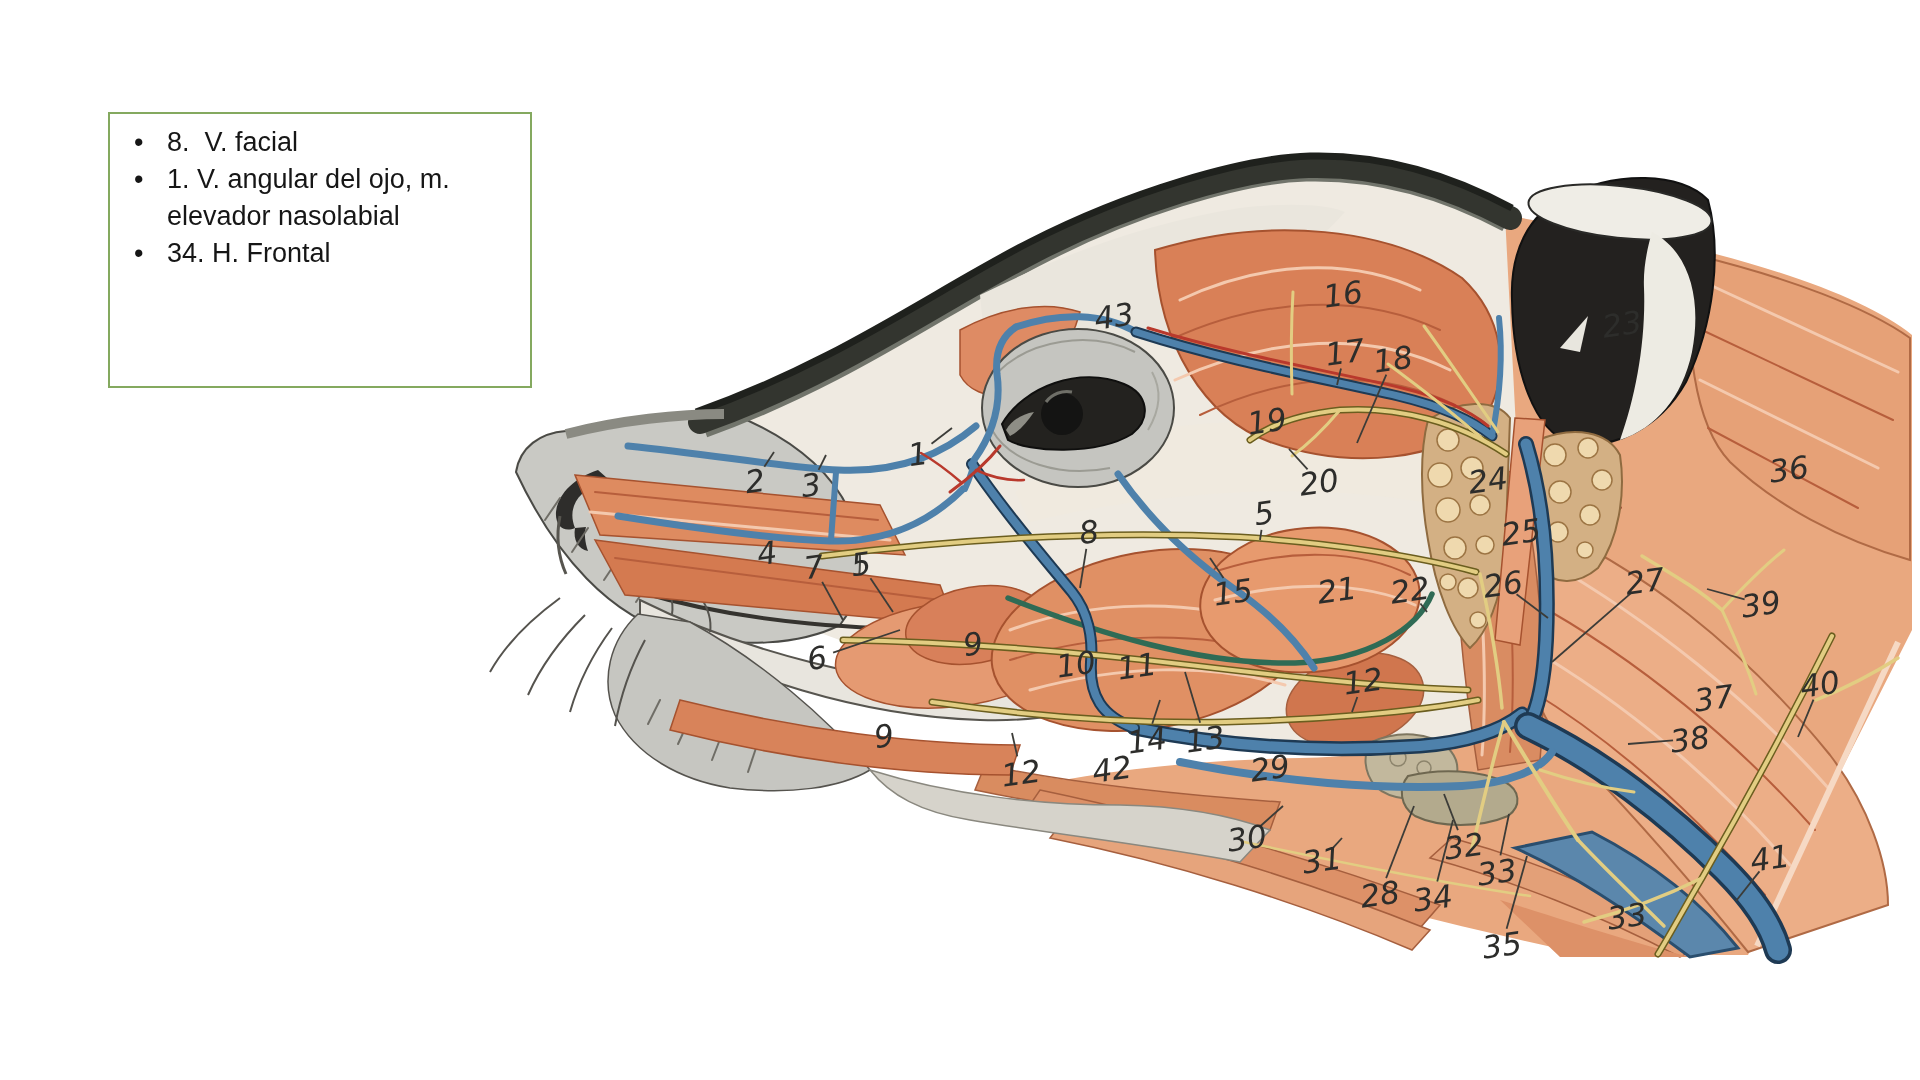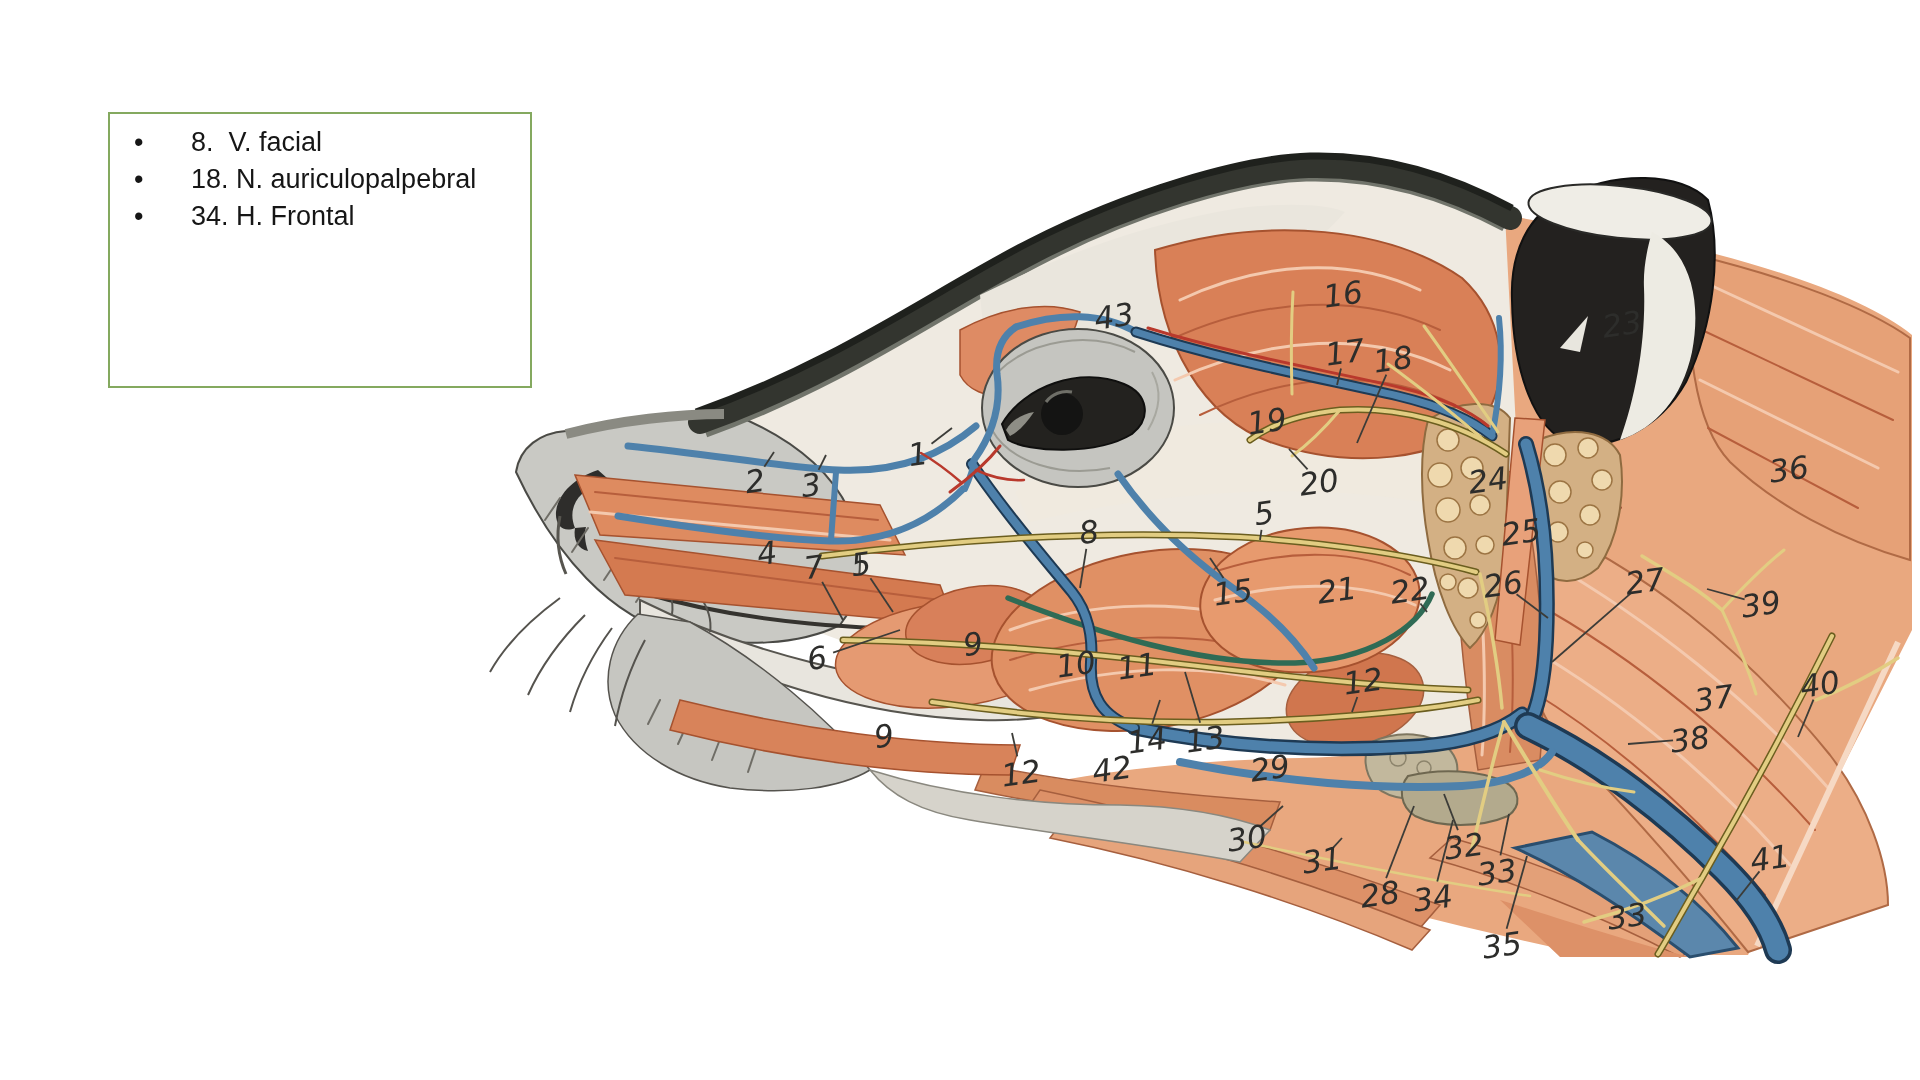--- a/index.html
+++ b/index.html
@@ -2,21 +2,21 @@
 <html><head>
 <meta charset="utf-8">
 <style>
   html,body{margin:0;padding:0;background:#ffffff;}
   body{width:1920px;height:1080px;overflow:hidden;font-family:"Liberation Sans",sans-serif;}
   .slide{position:relative;width:1920px;height:1080px;background:#ffffff;}
   
   .legend{position:absolute;left:108px;top:112px;width:424px;height:276px;box-sizing:border-box;
           border:2px solid #84a95f;background:#ffffff;padding:10px 6px 0 0;}
   .legend ul{list-style:none;margin:0;padding:0;}
-  .legend li{position:relative;padding-left:81px;font-size:27px;line-height:37px;color:#161616;
+  .legend li{position:relative;padding-left:57px;font-size:27px;line-height:37px;color:#161616;
              white-space:pre-wrap;width:336px;}
   .legend li::before{content:"\2022";position:absolute;left:24px;top:0;font-size:27px;color:#161616;}
   
   .fig{position:absolute;left:0;top:0;width:1920px;height:1080px;}
   .fig path,.fig ellipse,.fig circle,.fig line{vector-effect:none;}
   .figlabel{font-family:"DejaVu Sans",sans-serif;font-style:italic;font-weight:500;
             font-size:31px;fill:#2d2d2b;text-anchor:middle;dominant-baseline:central;}
   .leader{stroke:#3c3c38;stroke-width:1.8;fill:none;}
   .sl{stroke:#f4c9ae;stroke-width:3;fill:none;stroke-linecap:round;}
   .sd{stroke:#b75e3c;stroke-width:2;fill:none;stroke-linecap:round;}
@@ -29,21 +29,21 @@
   .duct{stroke:#2f6b55;fill:none;stroke-linecap:round;}
 </style>
 </head>
 <body>
 
 <div class="slide">
 
   <div class="legend">
     <ul>
       <li>8.  V. facial</li>
-      <li>18. N. auriculopalpebral</li>
+      <li>1. V. angular del ojo, m. elevador nasolabial</li>
       <li>34. H. Frontal</li>
     </ul>
   </div>
 
   <svg class="fig" viewBox="0 0 1920 1080" aria-hidden="true">
 
     <g>
       <path d="M515,470 C520,445 540,432 566,430 L724,411 C850,366 950,296 1040,247 C1130,198 1245,165 1310,163 C1390,162 1462,188 1512,215 L1530,260 L1530,420 C1520,520 1520,620 1545,730 C1480,742 1400,748 1320,745 C1240,742 1160,735 1090,720 C1010,700 940,680 880,655 C800,625 700,590 640,565 C590,545 545,510 515,470 Z" fill="#efeae1" stroke="none"></path>
     </g>
 

